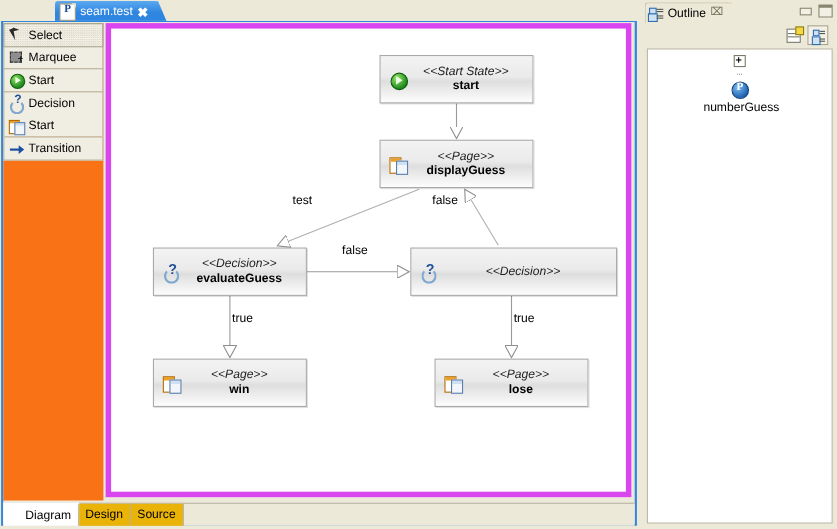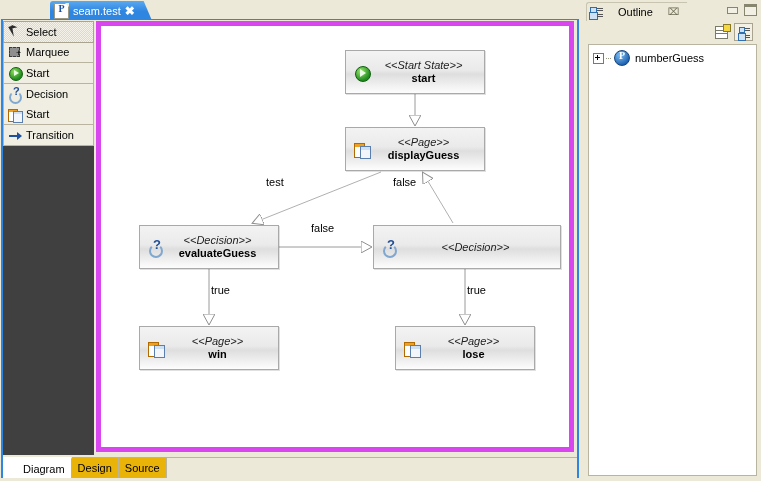--- a/index.html
+++ b/index.html
@@ -59,21 +59,21 @@
   #editor-frame{
     position:absolute;left:1px;top:19px;width:578px;height:459px;
     border:2px solid #2f86e0;border-top:1px solid #2f86e0;
     background:#ece9d8;
     box-sizing:border-box;
   }
 
   
   #palette{
     position:absolute;left:3px;top:21px;width:91px;height:434px;
-    background:#404040;
+    background:#f97316;
   }
   .pal-group{border:1px solid #b9b4a0;border-bottom:none;background:#f0eee2;}
   .pal-group:last-child{border-bottom:1px solid #b9b4a0;}
   .pal-item{
     height:20px;display:flex;align-items:center;gap:3px;padding-left:4px;
     font-size:11px;color:#000;white-space:nowrap;
   }
   .pal-item.sel{
     background:repeating-conic-gradient(#dedacb 0% 25%, #f5f3e9 0% 50%) 0 0/2px 2px;
     border:1px solid #a9a490;margin:-1px;height:20px;
@@ -201,21 +201,21 @@
   .btab{
     padding:0 6px;display:flex;align-items:center;font-size:11px;color:#000;
     border-right:1px solid #b9b4a0;background:#eab308;
   }
   .btab.active{background:#fff;border-top:2px solid #fff;margin-top:-1px;padding-left:20px;}
 
   
   #outline-part{position:absolute;left:584px;top:0;width:177px;height:481px;background:#ece9d8;}
   #outline-tabrow{position:absolute;left:0;top:0;width:177px;height:20px;}
   #outline-tab{
-    position:absolute;left:2px;top:2px;height:18px;display:flex;align-items:center;gap:15px;
+    position:absolute;left:2px;top:2px;height:18px;display:flex;align-items:center;gap:4px;
     padding:0 6px 0 3px;background:#ece9d8;
     border-top:1px solid #c9c4b0;border-left:1px solid #c9c4b0;
     border-top-left-radius:3px;
   }
   #outline-tab:after{
     content:"";position:absolute;right:-10px;top:-1px;width:12px;height:19px;
     background:#ece9d8;border-top:1px solid #c9c4b0;
     clip-path:polygon(0 0,42% 0,100% 100%,0 100%);
   }
   #outline-tab .otlabel{font-size:11px;color:#000;}
@@ -253,21 +253,21 @@
   .ico-tree{position:absolute;left:4px;top:3px;width:11px;height:12px;}
   .ico-tree:before{content:"";position:absolute;left:0;top:0;width:4px;height:4px;
     border:1px solid #2f6fb0;background:#cfe2f5;box-shadow:0 7px 0 #cfe2f5,0 7px 0 1px #2f6fb0;}
   .ico-tree:after{content:"";position:absolute;left:6px;top:1px;width:5px;height:1px;background:#555;
     box-shadow:0 2px 0 #555,0 7px 0 #555,0 9px 0 #555;}
 
   #outline-body{
     position:absolute;left:4px;top:44px;width:169px;height:432px;
     background:#fff;border:1px solid #b9b4a0;box-sizing:border-box;padding:5px 4px;
   }
-  .tree-row{display:flex;align-items:center;gap:2px;height:16px;font-size:11px;}
+  .tree-row{display:flex;align-items:center;gap:2px;height:16px;font-size:11px;flex-direction:column;}
   .expander{
     width:9px;height:9px;border:1px solid #7a7a6a;background:#fff;position:relative;flex:0 0 auto;
   }
   .expander:before{content:"";position:absolute;left:1px;top:3px;width:5px;height:1px;background:#000;}
   .expander:after{content:"";position:absolute;left:3px;top:1px;width:1px;height:5px;background:#000;}
   .dots{width:6px;height:9px;position:relative;flex:0 0 auto;}
   .dots:before{content:"";position:absolute;left:0;top:4px;width:5px;height:1px;
     background:repeating-linear-gradient(to right,#9a9a84 0 1px,transparent 1px 2px);}
   .ico-bluep{
     width:14px;height:14px;border-radius:50%;flex:0 0 auto;position:relative;

